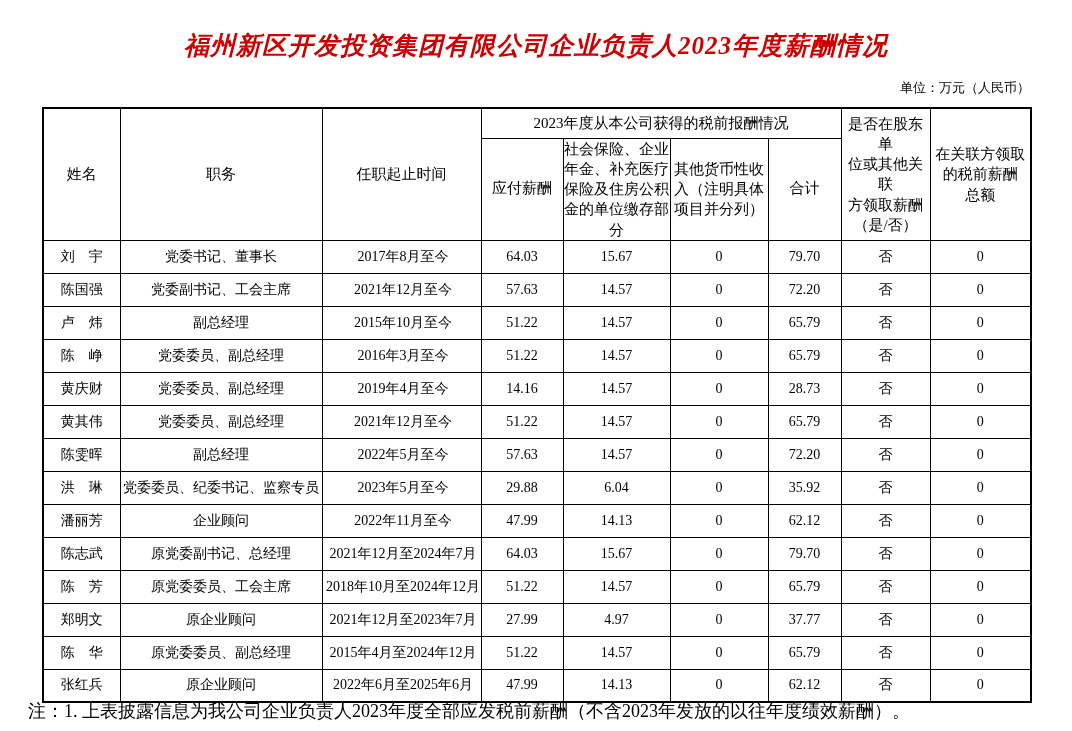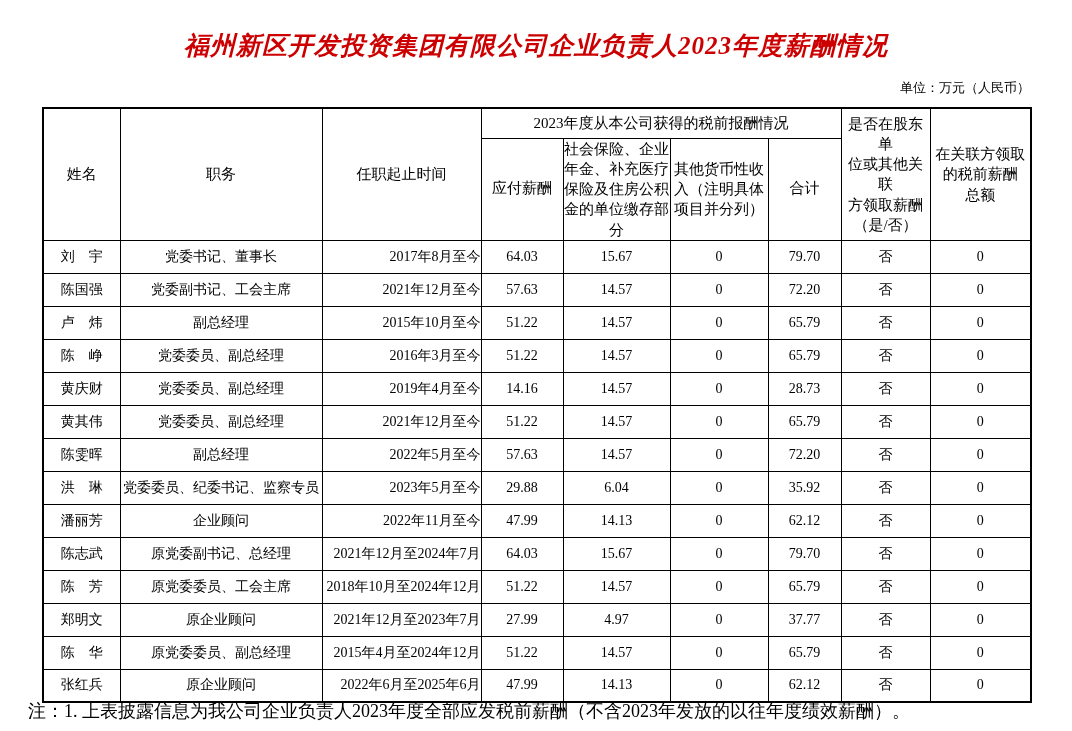--- a/index.html
+++ b/index.html
@@ -56,21 +56,21 @@
   .salary-table thead tr.sub-row   { height: 93px; }
   .salary-table thead th {
     font-size: 15px;
   }
   .salary-table thead th.wrapped {
     white-space: pre-line;
     line-height: 1.35;
   }
   .salary-table tbody tr { height: 33px; }
   .salary-table td.col-term {
-    text-align: right;
+    text-align: center;
     padding-left: 3px;
     margin-left: 36px;
   }
   .footnote {
     position: absolute;
     left: 28px;
     top: 699px;
     font-size: 18px;
   }
 </style>

